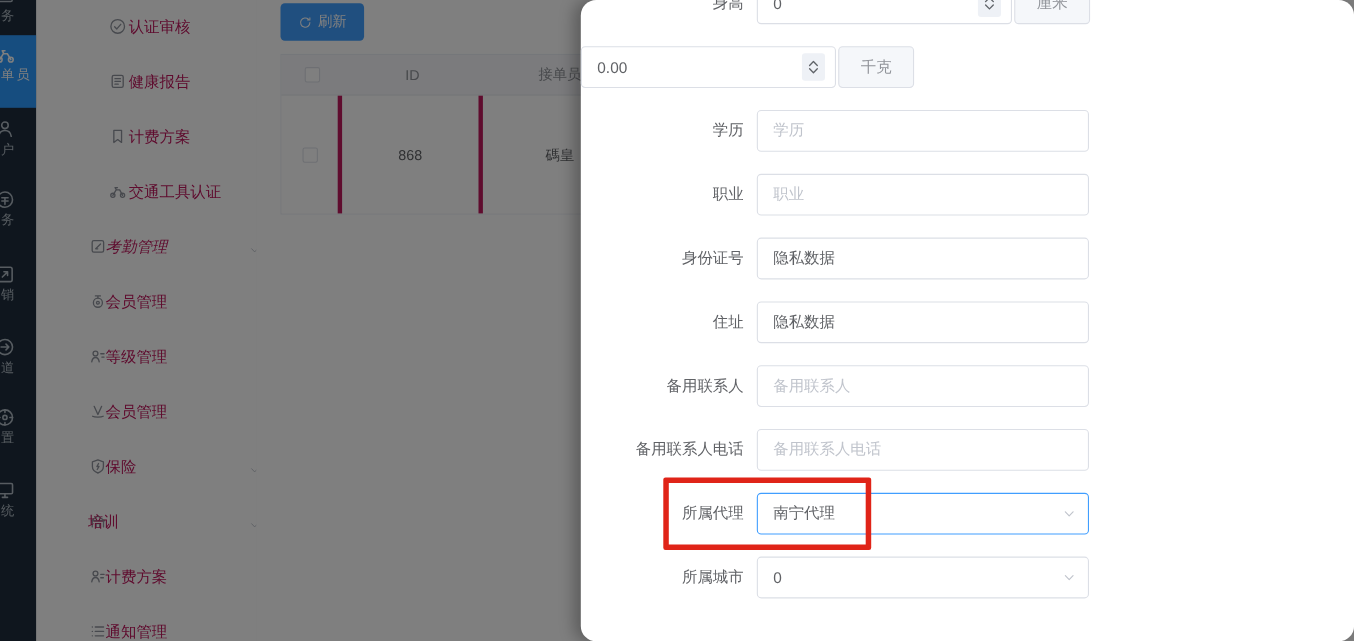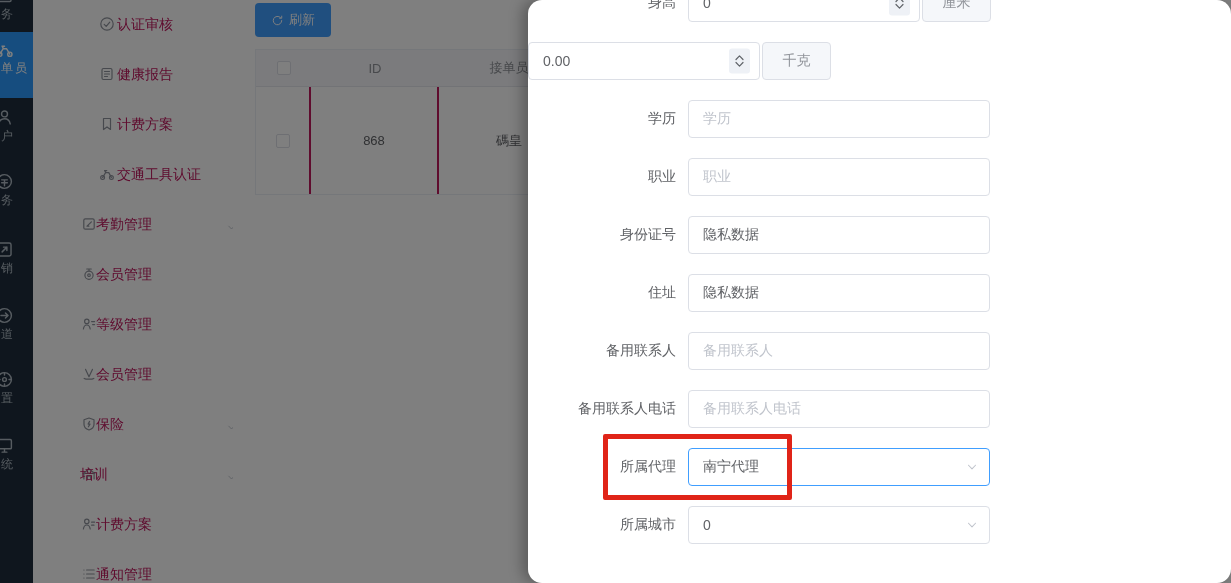--- a/index.html
+++ b/index.html
@@ -24,21 +24,21 @@
   .content{position:absolute;left:233px;top:0;right:0;height:100%;background:#ffffff;z-index:1;}
   .refresh-btn{position:absolute;left:22px;top:3px;width:76px;height:34px;background:#409eff;
     border:none;border-radius:4px;color:#fff;font-size:13px;display:flex;align-items:center;
     justify-content:center;gap:5px;cursor:pointer;font-family:inherit;}
   .r-icon{width:13px;height:13px;display:inline-flex;}
   .table{position:absolute;left:22px;top:49px;width:433px;border:1px solid #ebeef5;background:#fff;}
   .t-head{display:flex;height:36px;background:#f6f7fa;border-bottom:1px solid #e4e7ed;}
   .t-row{display:flex;height:107px;background:#fff;}
   .t-cell{display:flex;align-items:center;justify-content:center;font-size:13px;box-sizing:border-box;}
   .t-head .t-cell{color:#909399;}
-  .t-row .t-cell{color:#606266;border-right:2px solid #be185d;}
+  .t-row .t-cell{color:#606266;border-right:4px solid #be185d;}
   .t-row .t-cell.no-b{border-right:none;}
   .cb{width:14px;height:14px;border:1px solid #dcdfe6;border-radius:2px;background:#fff;box-sizing:border-box;}
 
   
   .overlay{position:absolute;left:0;top:0;width:100%;height:100%;background:rgba(0,0,0,0.5);z-index:5;}
 
   
   .drawer{position:absolute;left:528px;top:0;right:0;height:100%;background:#fff;z-index:10;
     box-shadow:-6px 0 14px rgba(0,0,0,0.28);border-radius:14px;}
   .form{position:absolute;left:0;top:-16px;width:100%;}
@@ -153,21 +153,21 @@
         <span class="menu-label" style="left: 60px;">计费方案</span>
       </div>
       <div class="menu-item" style="top: 149px;">
         <span class="menu-icon stroke" style="left: 42px;"><svg viewBox="0 0 16 16" style="width:100%;height:100%">
             <circle cx="3.6" cy="11.6" r="1.9"></circle>
             <circle cx="12.4" cy="11.6" r="1.9"></circle>
             <path d="M3.6 11.6l3-5h3.2l2.6 5M6.9 6.6L5.6 4.6h2.2"></path>
           </svg></span>
         <span class="menu-label" style="left: 60px;">交通工具认证</span>
       </div>
-      <div class="menu-item" style="top: 199px;">
+      <div class="menu-item" style="top: 199px; font-style: italic;">
         <span class="menu-icon stroke" style="left: 24px;"><svg viewBox="0 0 16 16" style="width:100%;height:100%">
             <rect x="2.8" y="2.8" width="10.4" height="10.4" rx="1.5"></rect>
             <path d="M6 10.2l4.4-4.4M6 10.2h1.9"></path>
           </svg></span>
         <span class="menu-label" style="left: 39px;">考勤管理</span>
         <span class="menu-chevron stroke"><svg viewBox="0 0 16 16" style="width:100%;height:100%">
             <path d="M4 6l4 4.2L12 6"></path>
           </svg></span>
       </div>
       <div class="menu-item" style="top: 249px;">

